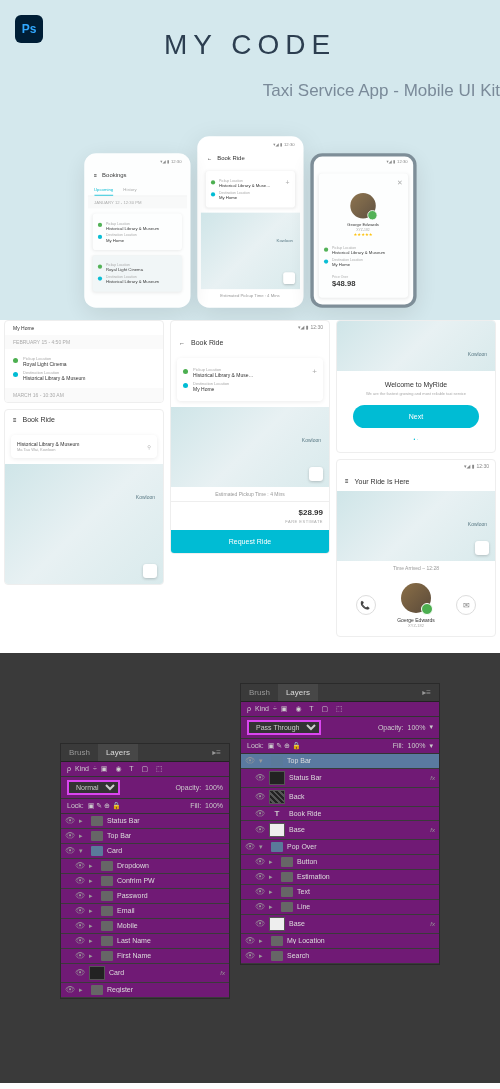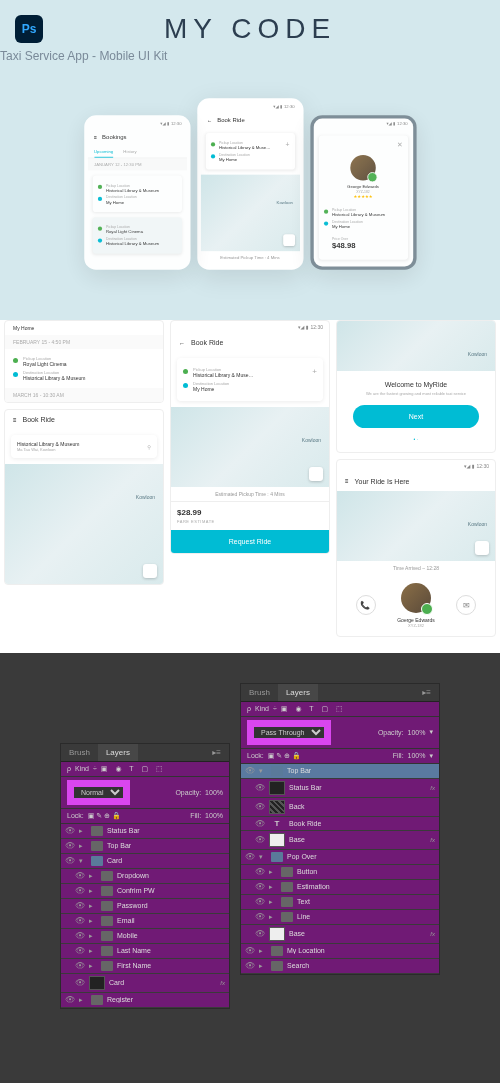--- a/index.html
+++ b/index.html
@@ -1,20 +1,20 @@
 <!DOCTYPE html>
 <html><head>
 <meta charset="utf-8">
 <style>
 *{margin:0;padding:0;box-sizing:border-box;font-family:-apple-system,Helvetica,Arial,sans-serif}
 body{width:500px;background:#fff}
-.hero{background:#d4e8ed;padding:8px 0 0;position:relative;overflow:hidden;height:320px}
+.hero{background:#d4e8ed;padding:24px 0 0;position:relative;overflow:hidden;height:320px}
 .ps-icon{position:absolute;top:15px;left:15px;width:28px;height:28px;background:#001e36;border-radius:6px;display:flex;align-items:center;justify-content:center;color:#31a8ff;font-size:12px;font-weight:bold}
 .hero-title{text-align:center;font-size:28px;letter-spacing:6px;color:#2c3e50;font-weight:300;margin-top:5px}
-.hero-sub{text-align:left;font-size:12px;color:#7a8a99;margin-top:4px}
+.hero-sub{text-align:right;font-size:17px;color:#7a8a99;margin-top:20px}
 .phones{display:flex;justify-content:center;gap:8px;margin-top:20px;transform:scale(.85)}
 .phone{background:#fff;border-radius:14px;width:125px;padding:4px;box-shadow:0 8px 30px rgba(0,0,0,.1)}
 .phone.side{margin-top:20px;opacity:.95}
 .screen{background:#fff;border-radius:10px;overflow:hidden;font-size:6px}
 .statusbar{display:flex;justify-content:flex-end;padding:3px 6px;color:#888;font-size:5px;gap:2px}
 .topbar{display:flex;align-items:center;padding:6px 8px;gap:6px}
 .topbar .title{font-size:7px;color:#333;font-weight:500}
 .tabs{display:flex;padding:0 8px;gap:12px;font-size:5px;border-bottom:1px solid #eee}
 .tab{padding:4px 0;color:#aaa}
 .tab.active{color:#00bcd4;border-bottom:1px solid #00bcd4}
@@ -39,37 +39,37 @@
 .avatar::after{content:"";position:absolute;right:-2px;bottom:-2px;width:10px;height:10px;background:#4caf50;border-radius:50%;border:1px solid #fff}
 .stars{color:#ffc107;font-size:5px}
 .price-row{display:flex;justify-content:space-between;padding:6px 10px;font-size:5px}
 .price{font-size:9px;font-weight:600;color:#333}
 .ps-section{background:#3a3a3a;padding:30px 10px 10px;min-height:430px;display:flex;gap:10px;align-items:flex-start;justify-content:center}
 .panel{background:#701a75;border:1px solid #2a2a2a;font-size:8px;color:#ccc;width:200px}
 .panel-tabs{display:flex;background:#3a3a3a;border-bottom:1px solid #222}
 .panel-tab{padding:4px 8px;font-size:8px;color:#999}
 .panel-tab.active{background:#474747;color:#ddd}
 .panel-controls{padding:3px 6px;border-bottom:1px solid #333;display:flex;align-items:center;gap:4px;font-size:7px}
-.panel-controls select,.panel-controls input{background:#333;border:7px solid #d946ef;color:#ccc;font-size:7px;padding:1px 3px}
+.panel-controls select,.panel-controls input{background:#333;border:2px solid #d946ef;color:#ccc;font-size:7px;padding:1px 3px}
 .layer{display:flex;align-items:center;padding:2px 4px;border-bottom:1px solid #3a3a3a;gap:4px}
 .eye{width:10px;text-align:center;color:#999;font-size:8px}
 .folder-ico{width:12px;height:10px;background:#666;border-radius:1px;flex-shrink:0}
 .folder-ico.open{background:#5a7a9a}
 .thumb{width:16px;height:14px;background:#222;border:1px solid #555;flex-shrink:0}
 .layer-name{flex:1;font-size:7px;color:#ddd;white-space:nowrap;overflow:hidden}
 .fx{font-size:6px;color:#999;font-style:italic}
 .indent1{padding-left:14px}
 .arrow{color:#999;font-size:7px;width:8px}
 .welcome{text-align:center;padding:10px 8px}
 .welcome-title{font-size:7px;color:#333;font-weight:500;margin-bottom:3px}
 .welcome-text{font-size:4px;color:#aaa;line-height:1.4}
 .locate-btn{position:absolute;bottom:6px;right:6px;width:14px;height:14px;background:#fff;border-radius:3px;box-shadow:0 1px 3px rgba(0,0,0,.2)}
 .est{text-align:center;font-size:5px;color:#999;padding:4px}
 .fare-row{display:flex;border-top:1px solid #eee}
-.fare-col{flex:1;text-align:left;padding:6px;border-right:1px solid #eee}
+.fare-col{flex:1;text-align:right;padding:6px;border-right:1px solid #eee}
 .fare-col:last-child{border-right:none}
 .fare-val{font-size:8px;font-weight:600;color:#333}
 .fare-val.applied{color:#00bcd4}
 .fare-lbl{font-size:4px;color:#aaa;letter-spacing:.5px;margin-top:2px}
 .circle-btn{width:20px;height:20px;border:1px solid #ddd;border-radius:50%;display:inline-flex;align-items:center;justify-content:center;font-size:8px;color:#888}
 .plus{color:#aaa;font-size:8px;font-weight:300}
 .close-x{color:#aaa;font-size:8px}
 </style>
 </head>
 <body>

